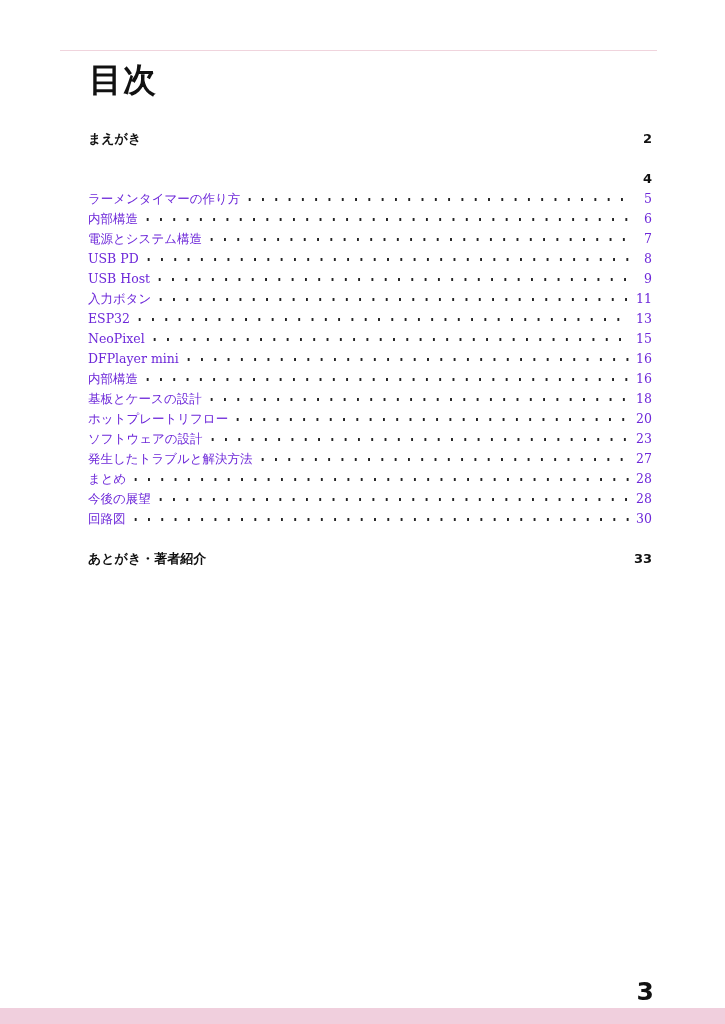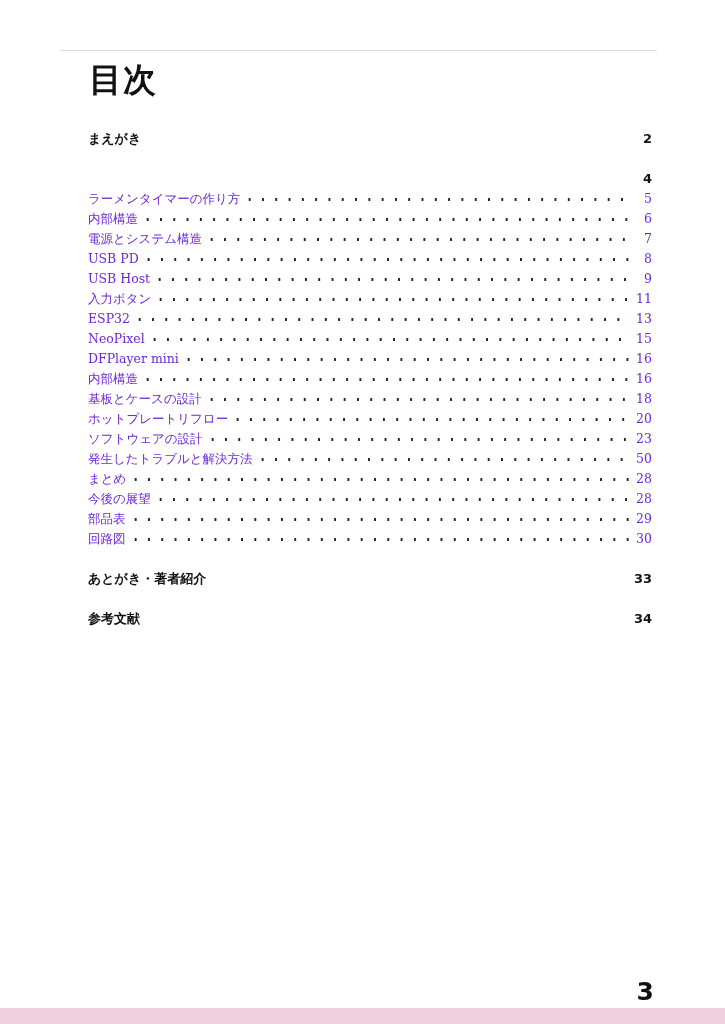--- a/index.html
+++ b/index.html
@@ -137,56 +137,46 @@
         <span class="page">20</span>
       </div>
       <div class="row minor">
         <span class="label">ソフトウェアの設計</span>
         <span class="leader"></span>
         <span class="page">23</span>
       </div>
       <div class="row minor">
         <span class="label">発生したトラブルと解決方法</span>
         <span class="leader"></span>
-        <span class="page">50</span>
+        <span class="page">27</span>
       </div>
       <div class="row minor">
         <span class="label">まとめ</span>
         <span class="leader"></span>
         <span class="page">28</span>
       </div>
       <div class="row minor">
         <span class="label">今後の展望</span>
         <span class="leader"></span>
         <span class="page">28</span>
-      </div>
-      <div class="row minor">
-        <span class="label">部品表</span>
-        <span class="leader"></span>
-        <span class="page">29</span>
       </div>
       <div class="row minor">
         <span class="label">回路図</span>
         <span class="leader"></span>
         <span class="page">30</span>
       </div>
     </div>
 
   <div class="gap"></div>
 
   <div class="row major">
     <span class="label">あとがき・著者紹介</span>
     <span class="leader"></span>
     <span class="page">33</span>
   </div>
 
   <div class="gap"></div>
 
-  <div class="row major">
-    <span class="label">参考文献</span>
-    <span class="leader"></span>
-    <span class="page">34</span>
-  </div>
 </div>
 
 <div class="page-number">3</div>
 
 <div class="footer-band"></div>
 
 </body></html>

